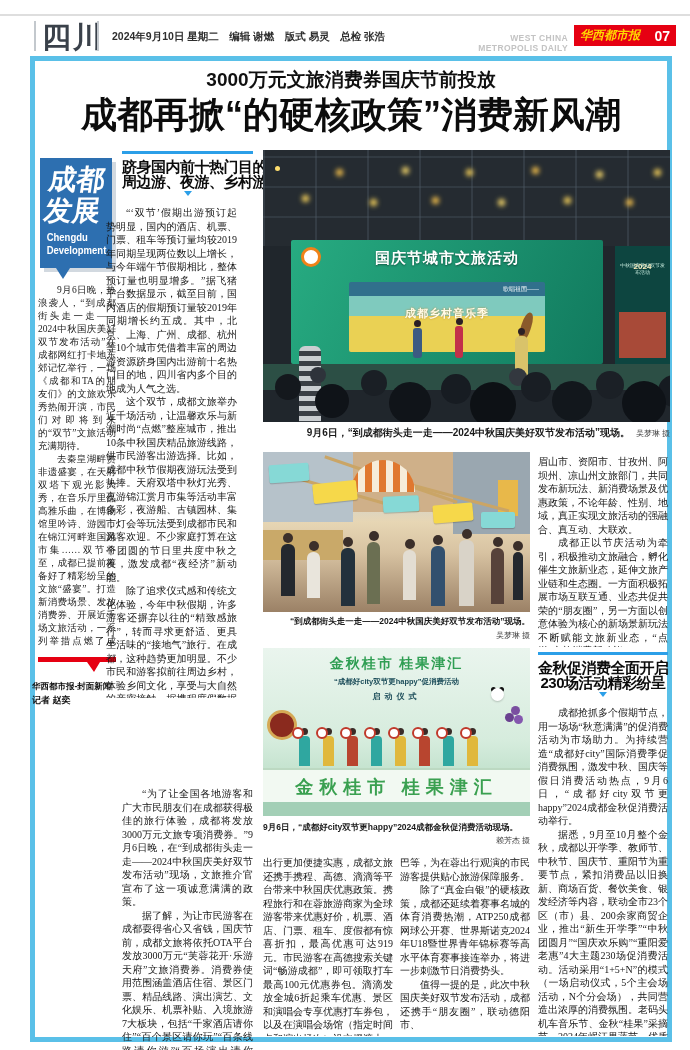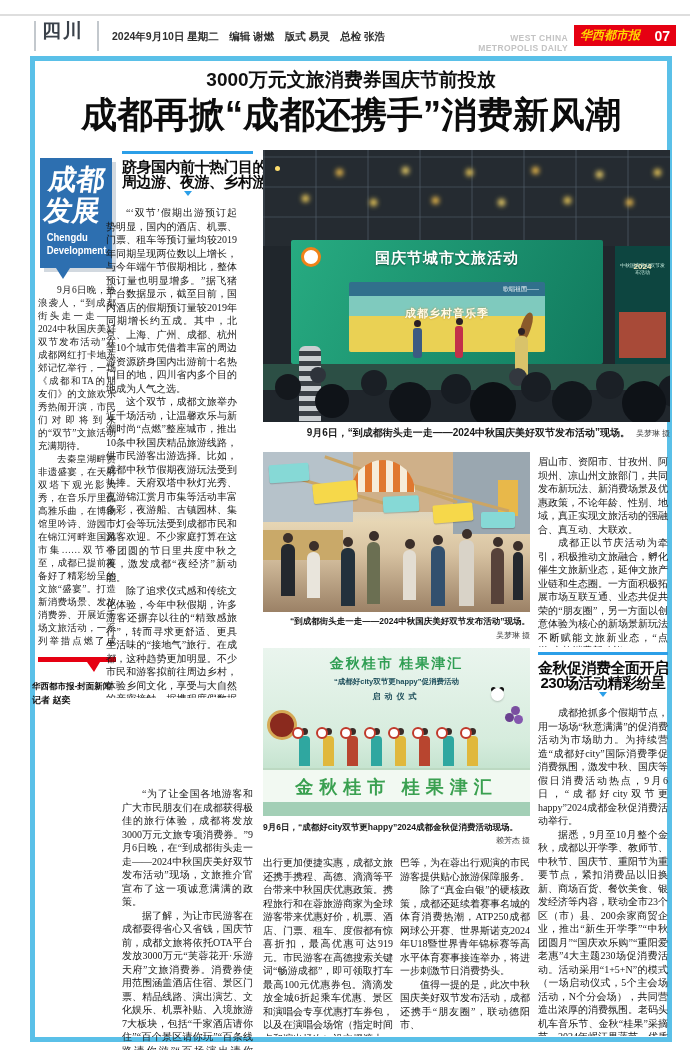--- a/index.html
+++ b/index.html
@@ -2,21 +2,21 @@
 <html><head>
 <meta charset="utf-8">
 <style>
   html,body{margin:0;padding:0;background:#ffffff;}
   .page{position:relative;width:690px;height:1050px;background:#fff;overflow:hidden;
         font-family:"Liberation Sans",sans-serif;color:#111;}
   .abs{position:absolute;}
   
   .top-line{position:absolute;left:0;top:14px;width:690px;height:2px;background:#dedede;}
   .rule{position:absolute;width:2px;height:30px;background:#c3c8cd;top:21px;}
-  .region{position:absolute;left:42px;top:18px;font-size:19px;font-weight:bold;color:#3a414a;letter-spacing:2px;}
+  .region{position:absolute;left:42px;top:18px;font-size:29px;font-weight:bold;color:#3a414a;letter-spacing:2px;}
   .dateline{position:absolute;left:112px;top:30px;font-size:10.5px;font-weight:600;color:#2e2e2e;}
   .paper-en{position:absolute;left:452px;top:33px;width:116px;text-align:right;font-size:8.5px;
             font-weight:bold;color:#c3c3c3;letter-spacing:.4px;}
   .masthead-red{position:absolute;left:574px;top:25px;width:102px;height:21px;background:#E60012;
                 display:flex;align-items:center;justify-content:space-between;padding:0 6px;box-sizing:border-box;}
   .paper-cn{color:#ffd800;font-family:"Liberation Serif",serif;font-style:italic;font-weight:bold;font-size:12px;white-space:nowrap;}
   .page-no{color:#fff;font-weight:bold;font-size:14px;}
   
   .frame{position:absolute;left:30px;top:56px;width:642px;height:986px;border:5px solid #5AC0E8;box-sizing:border-box;}
   
@@ -173,21 +173,21 @@
   <div class="dateline"><span>2024年9月10日 星期二</span>　<span>编辑 谢燃　版式 易灵　总检 张浩</span></div>
   <div class="paper-en">WEST CHINA METROPOLIS DAILY</div>
   <div class="masthead-red">
     <span class="paper-cn">华西都市报</span>
     <span class="page-no">07</span>
   </div>
 
   <div class="frame"></div>
 
   <div class="kicker">3000万元文旅消费券国庆节前投放</div>
-  <div class="main-title">成都再掀“成都还携手”消费新风潮</div>
+  <div class="main-title">成都再掀“的硬核政策”消费新风潮</div>
 
   <div class="badge">
     <div class="badge-cn">
       <div>成都</div>
       <div>发展</div>
     </div>
     <div class="badge-en">
       <div>Chengdu</div>
       <div>Development</div>
     </div>

